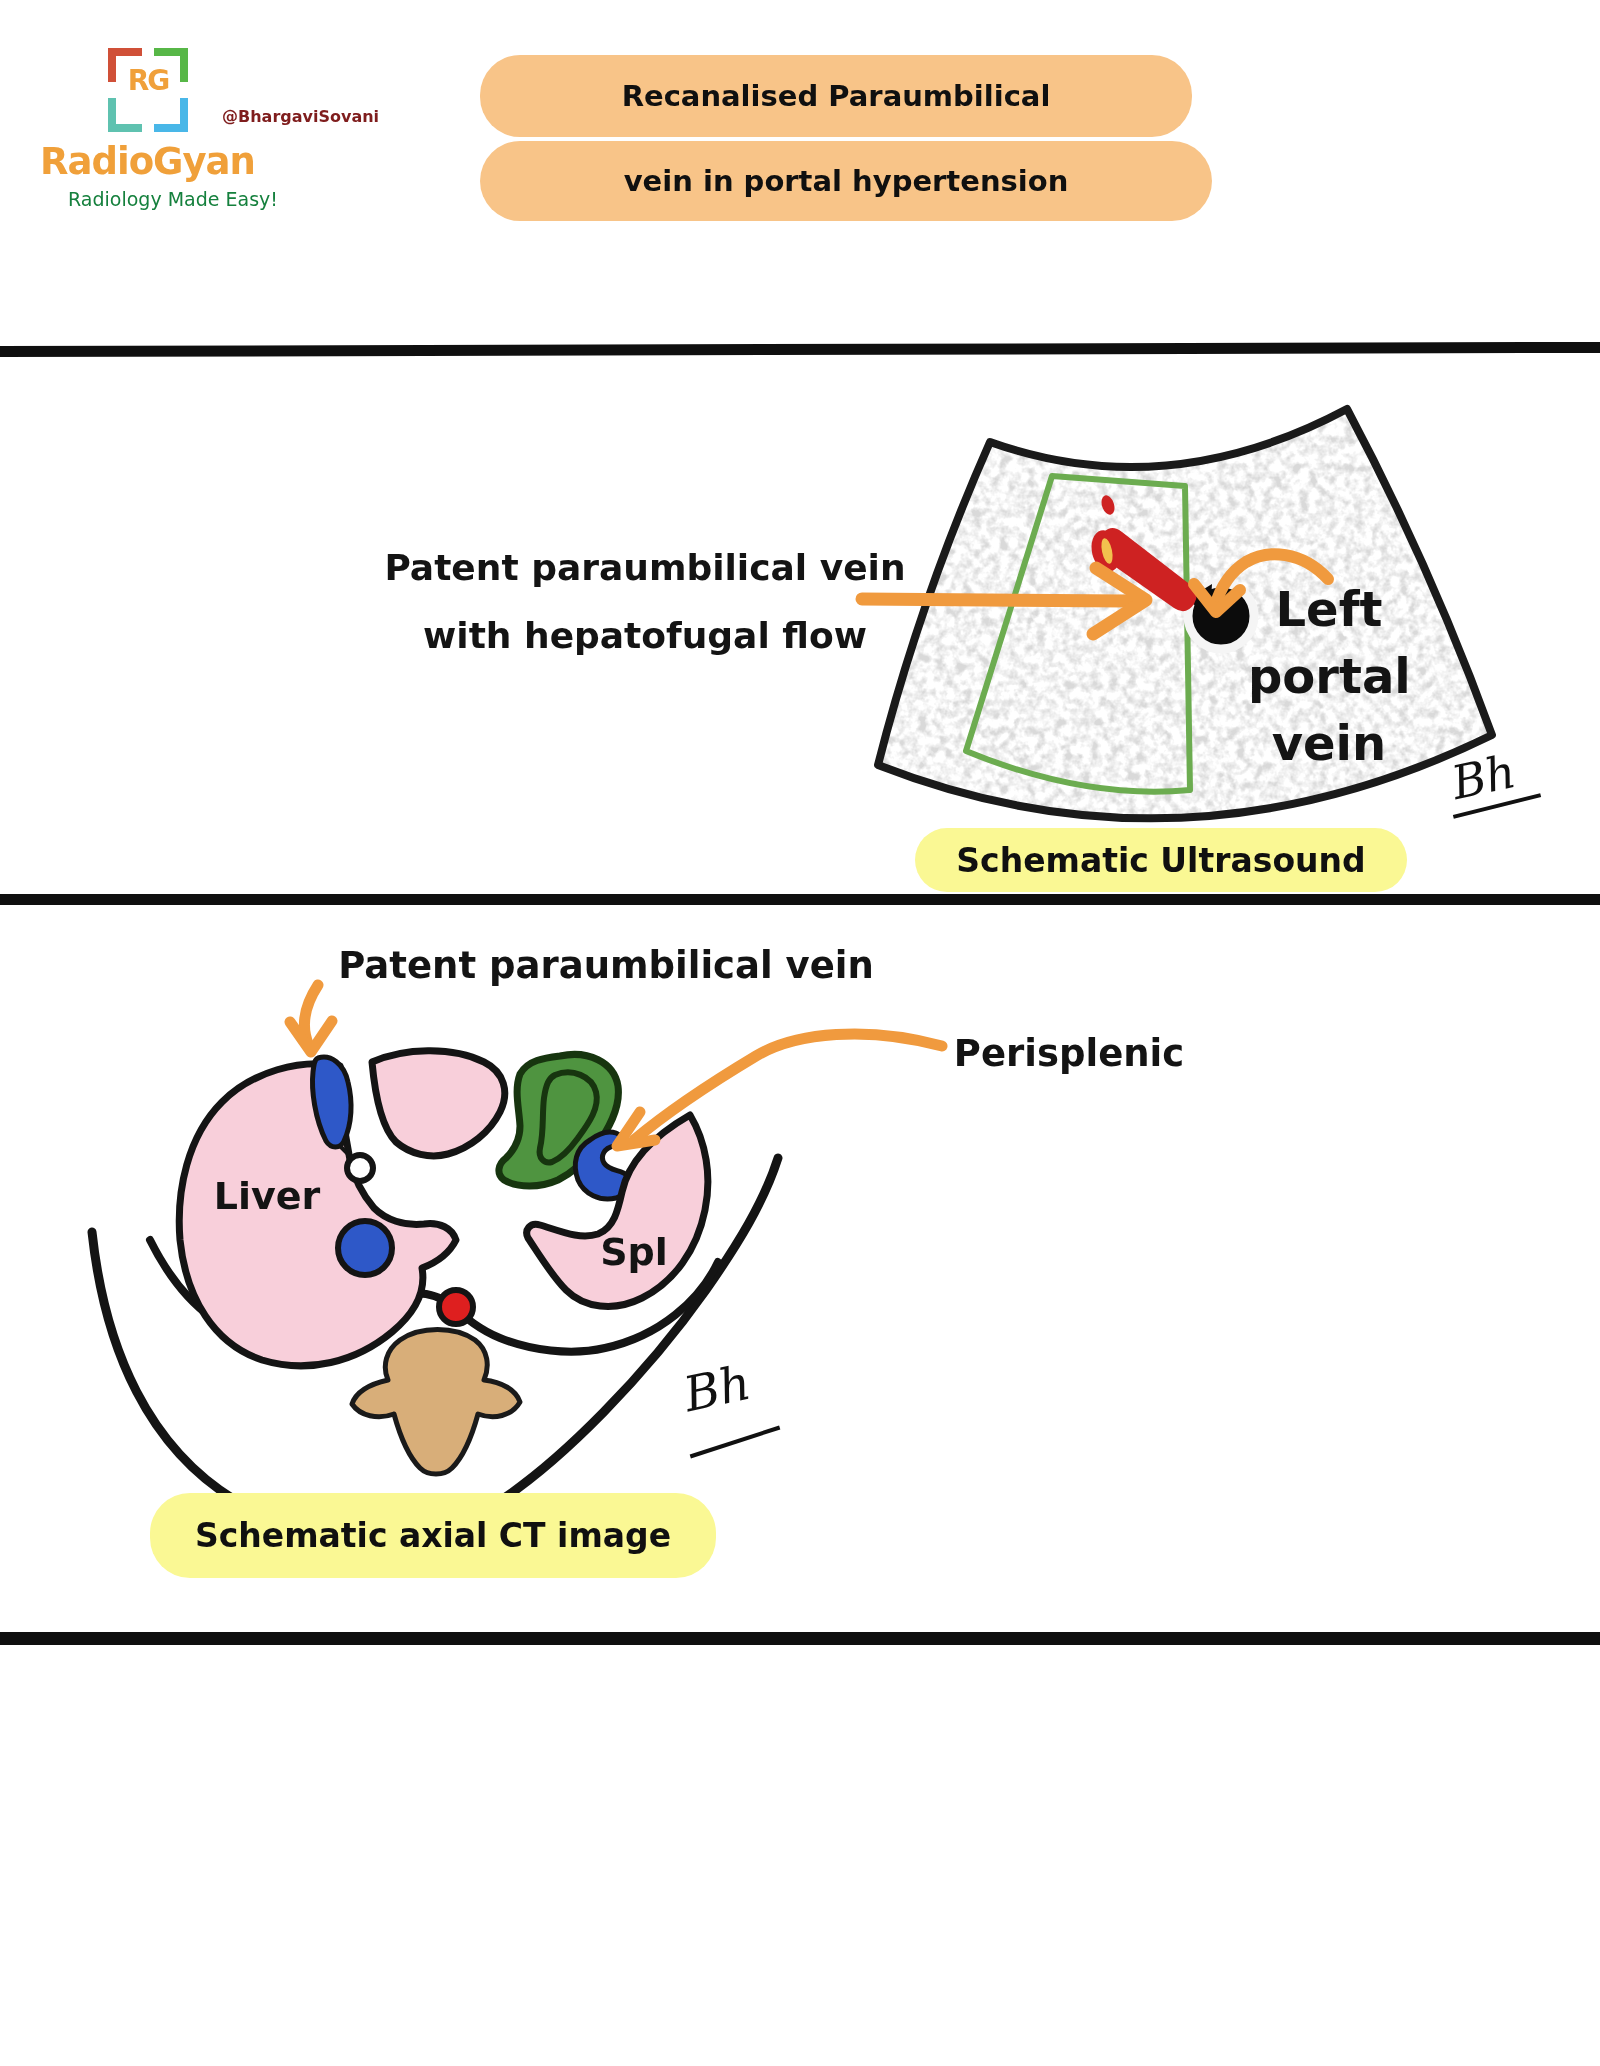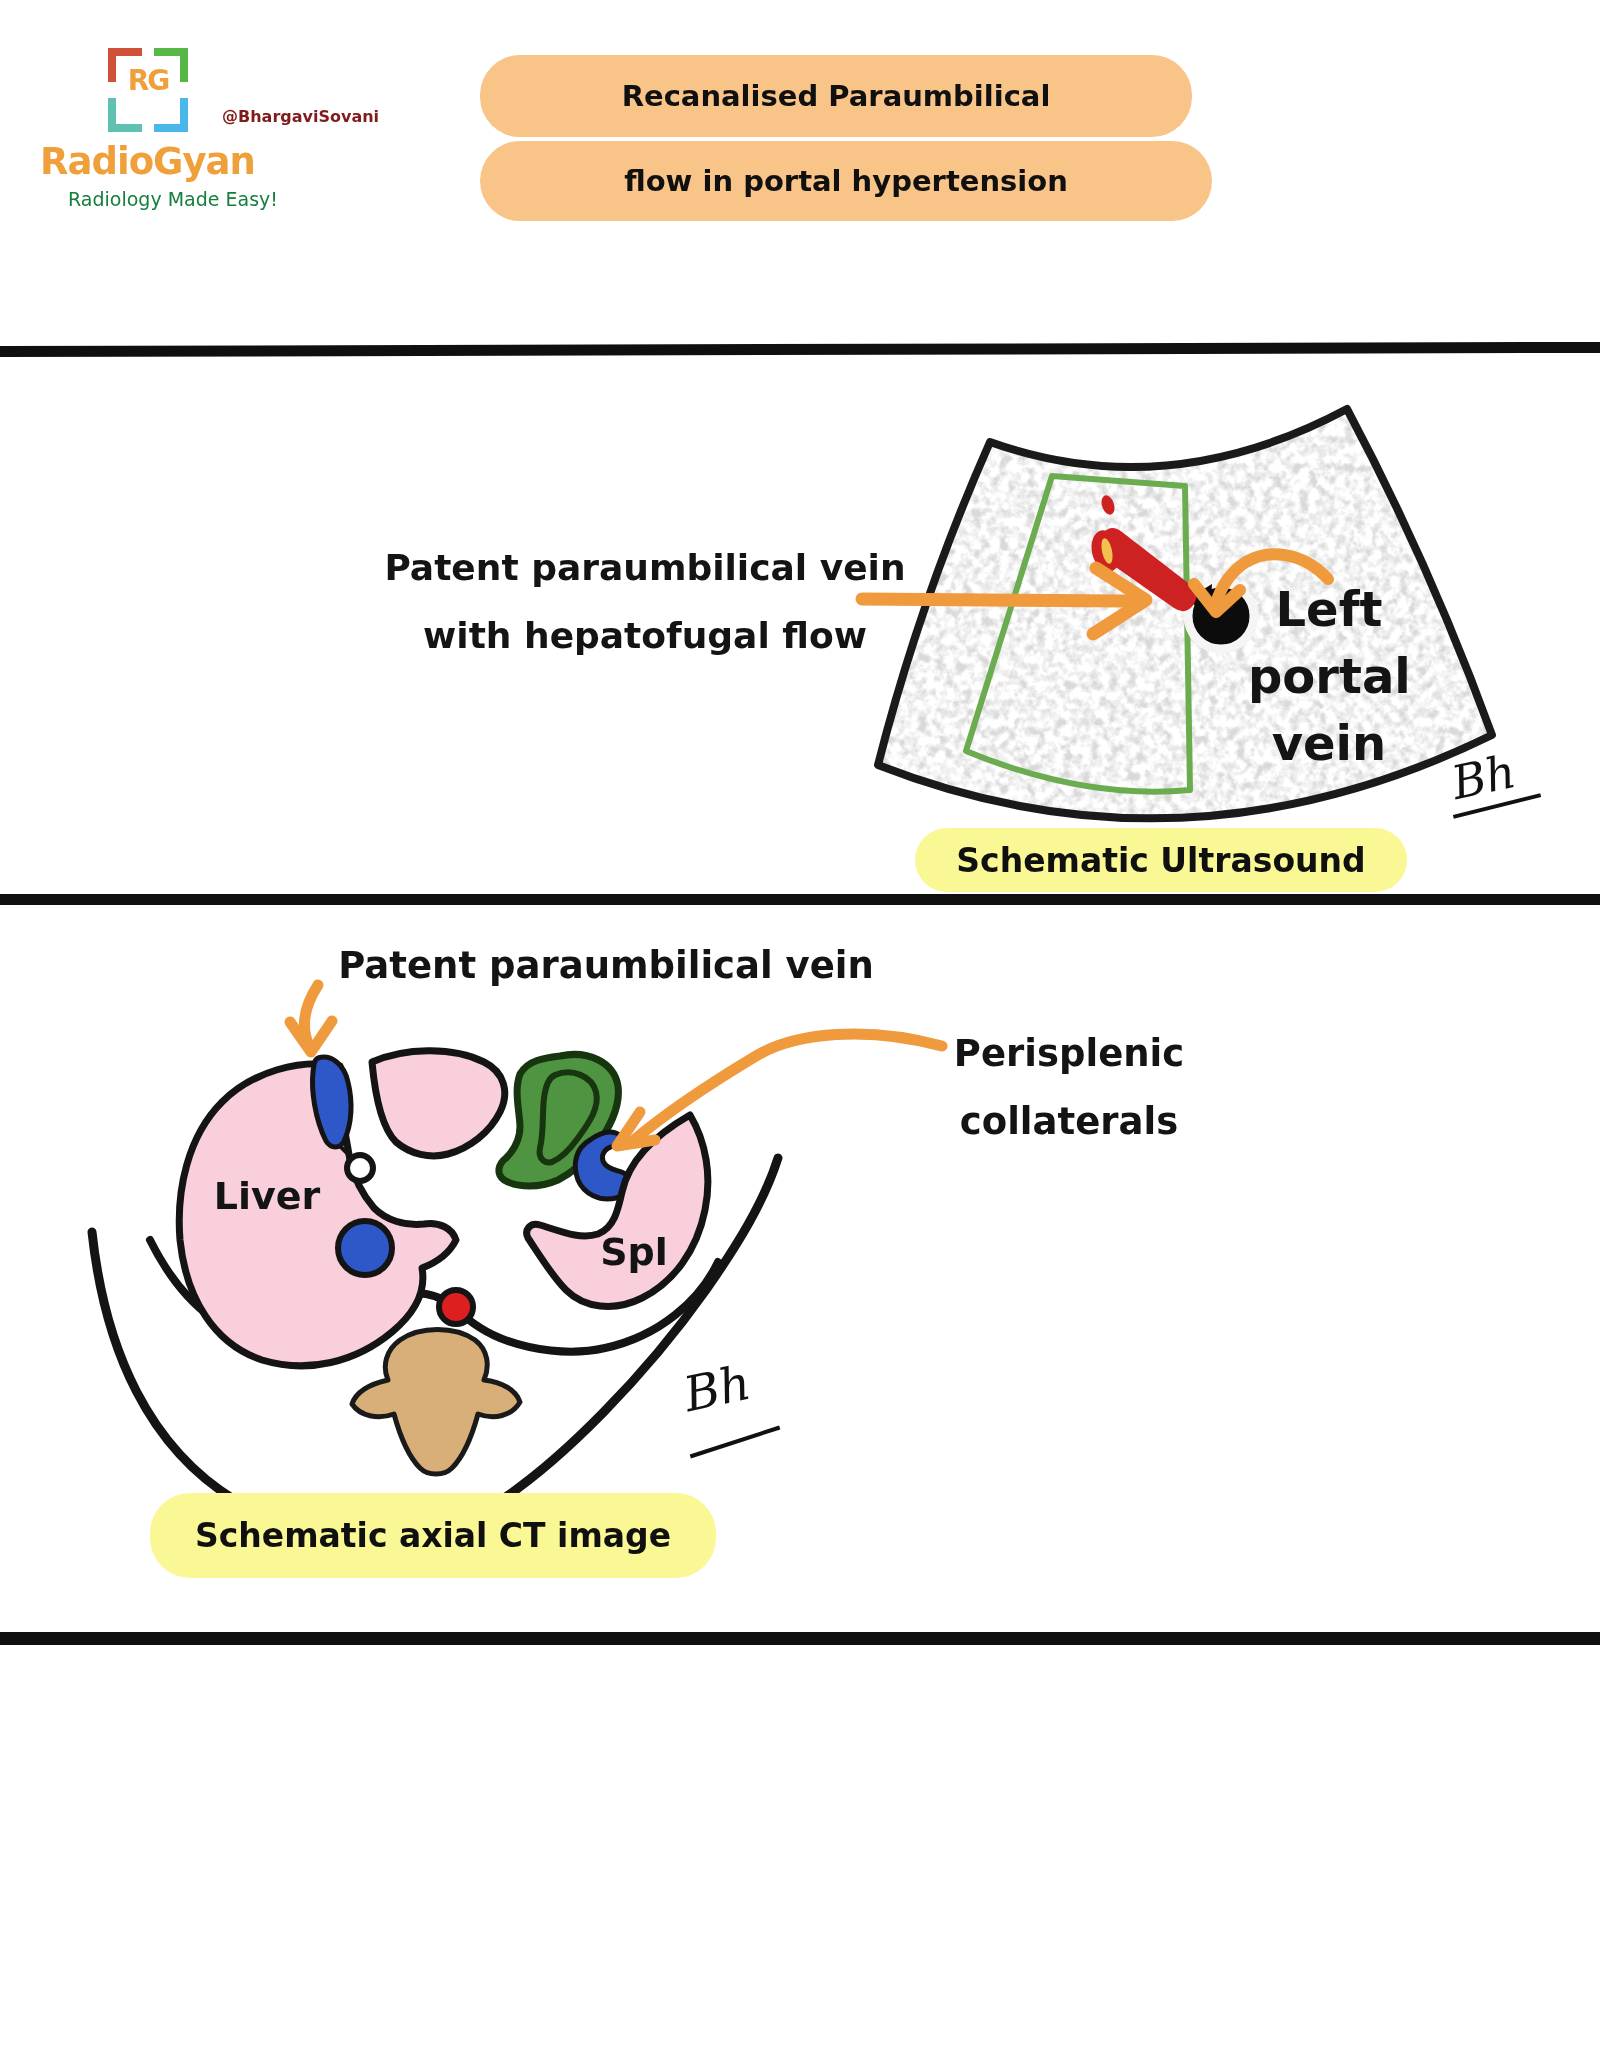--- a/index.html
+++ b/index.html
@@ -67,21 +67,21 @@
   <span class="rg-letters">RG</span>
 </div>
 <div class="abs brand">RadioGyan</div>
 <div class="abs tagline">Radiology Made Easy!</div>
 <div class="abs handle">@BhargaviSovani</div>
 
 <div class="abs title-pill title1">
   <span>Recanalised Paraumbilical</span>
 </div>
 <div class="abs title-pill title2">
-  <span>flow in portal hypertension</span>
+  <span>vein in portal hypertension</span>
 </div>
 
 <div class="abs sep sep1"></div>
 <div class="abs sep sep2"></div>
 <div class="abs sep sep3"></div>
 
 <svg class="abs art" width="1600" height="2066" viewBox="0 0 1600 2066" xmlns="http://www.w3.org/2000/svg">
   <defs>
     <filter id="speck" x="-0.05" y="-0.05" width="1.1" height="1.1">
       <feTurbulence type="fractalNoise" baseFrequency="0.11" numOctaves="3" seed="8" result="t"></feTurbulence>
@@ -161,21 +161,20 @@
 <div class="abs sig-us-line"></div>
 
 <div class="abs cap-pill cap-us">
   <span>Schematic Ultrasound</span>
 </div>
 
 <div class="abs ann ann-ct-top">Patent paraumbilical vein</div>
 
 <div class="abs ann ann-ct-right">
   <div>Perisplenic</div>
-  <div>collaterals</div>
 </div>
 
 <div class="abs organ-label liver-label">Liver</div>
 <div class="abs organ-label spl-label">Spl</div>
 
 <div class="abs sig sig-ct">Bh</div>
 <div class="abs sig-ct-line"></div>
 
 <div class="abs cap-pill cap-ct">
   <span>Schematic axial CT image</span>

